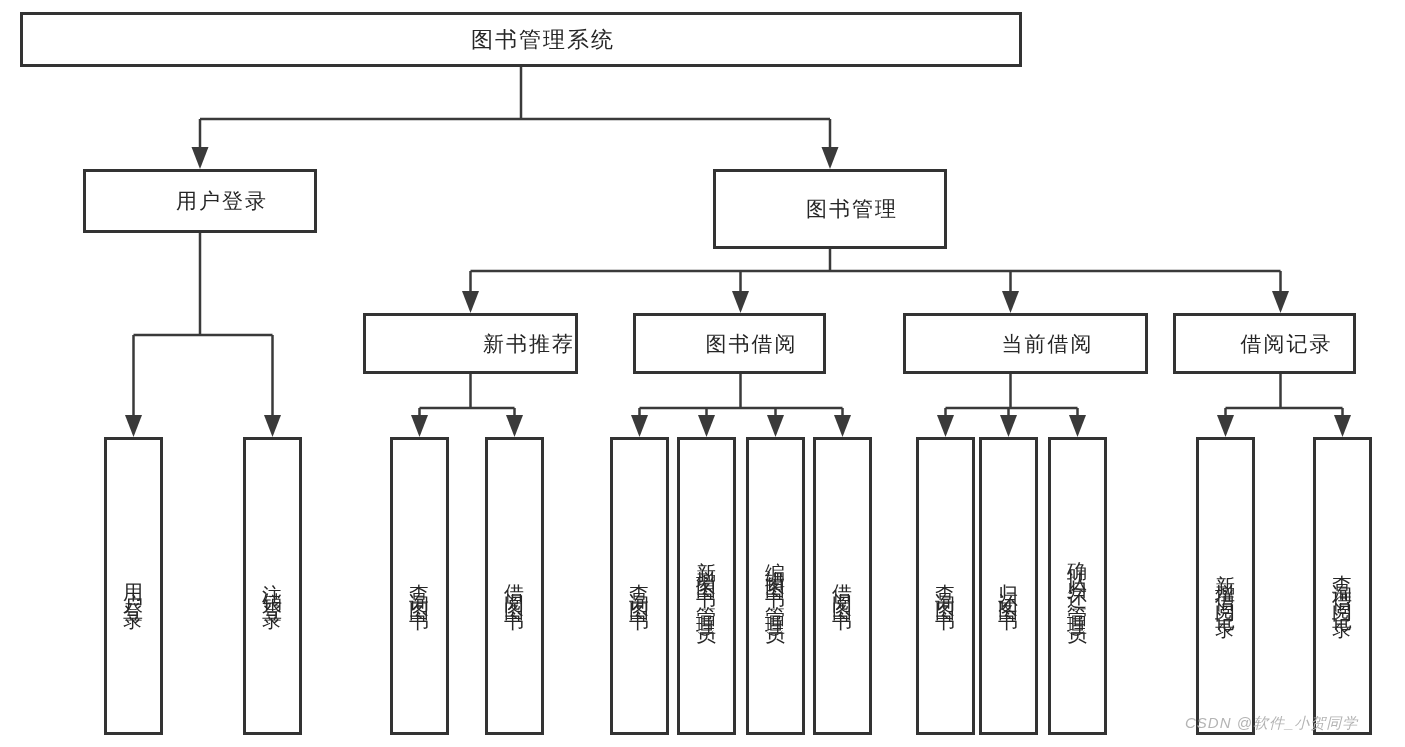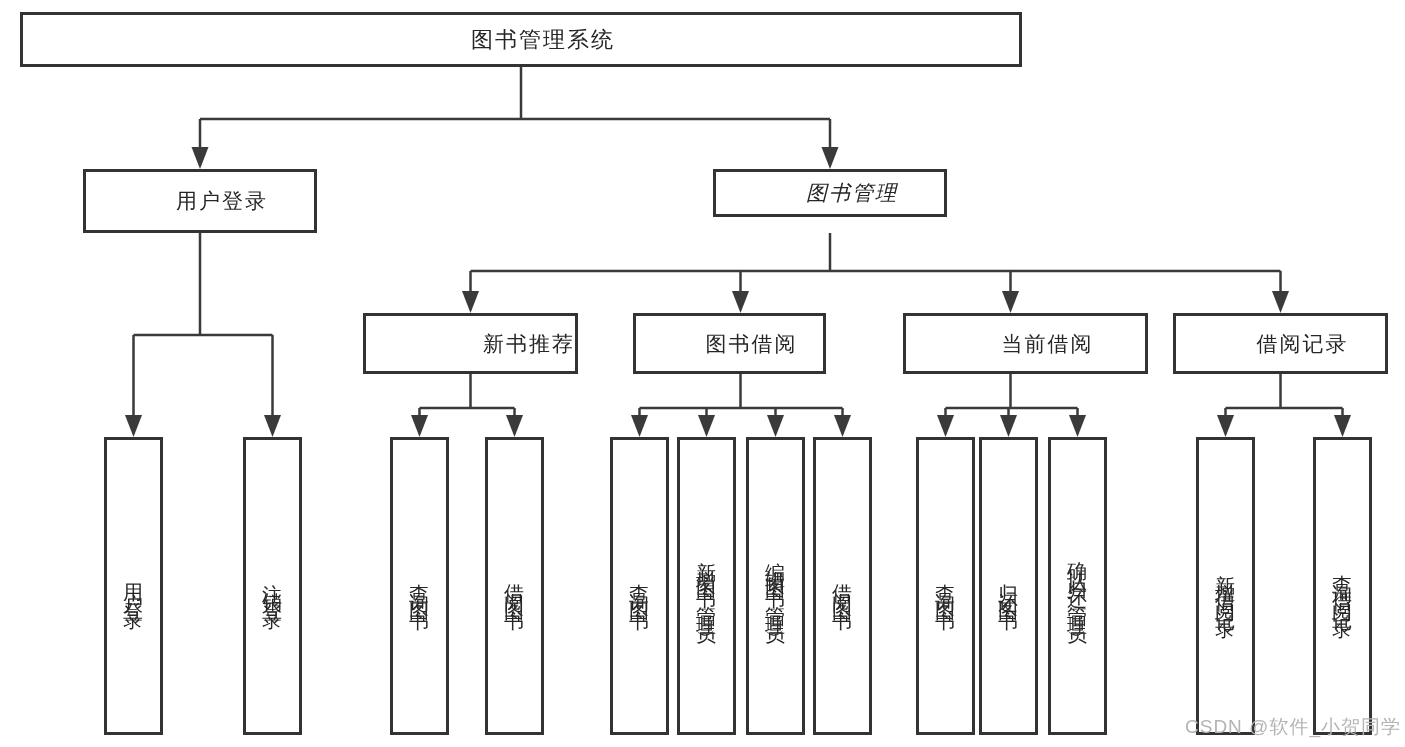--- a/index.html
+++ b/index.html
@@ -56,25 +56,26 @@
     writing-mode: vertical-rl;
     font-size: 20px;
     letter-spacing: 9px;
     line-height: 1;
     white-space: nowrap;
   }
   .watermark {
     position: absolute;
     left: 1185px;
     top: 714px;
-    font-size: 19px;
+    font-size: 15px;
     letter-spacing: 1px;
     color: #b4b4b4;
     z-index: 6;
     white-space: nowrap;
+    font-style: italic;
   }
   svg line, svg polyline { stroke: #3a3a3a; stroke-width: 2.5; fill: none; }
   svg polygon { fill: #3a3a3a; stroke: none; }
 </style>
 </head>
 <body>
 
 <div class="canvas">
 
   <svg class="connectors" viewBox="0 0 1405 747" xmlns="http://www.w3.org/2000/svg">
@@ -139,34 +140,34 @@
     <polygon points="1334,415 1351,415 1342.5,437"></polygon>
   </svg>
 
   <div class="box" style="left:20px; top:12px; width:1002px; height:55px;">
     <span class="h-label root-label">图书管理系统</span>
   </div>
 
   <div class="box" style="left:83px; top:169px; width:234px; height:64px;">
     <span class="h-label">用户登录</span>
   </div>
-  <div class="box" style="left:713px; top:169px; width:234px; height:48px;font-style:italic;">
+  <div class="box" style="left:713px; top:169px; width:234px; height:80px;">
     <span class="h-label">图书管理</span>
   </div>
 
   <div class="box" style="left:363px; top:313px; width:215px; height:61px;justify-content:flex-end;">
     <span class="h-label">新书推荐</span>
   </div>
   <div class="box" style="left:633px; top:313px; width:193px; height:61px;">
     <span class="h-label">图书借阅</span>
   </div>
   <div class="box" style="left:903px; top:313px; width:245px; height:61px;">
     <span class="h-label">当前借阅</span>
   </div>
-  <div class="box" style="left:1173px; top:313px; width:215px; height:61px;">
+  <div class="box" style="left:1173px; top:313px; width:183px; height:61px;">
     <span class="h-label">借阅记录</span>
   </div>
 
   <div class="leaf" style="left:104px;">
     <span class="v-label">用户登录</span>
   </div>
   <div class="leaf" style="left:243px;">
     <span class="v-label">注销登录</span>
   </div>
 

